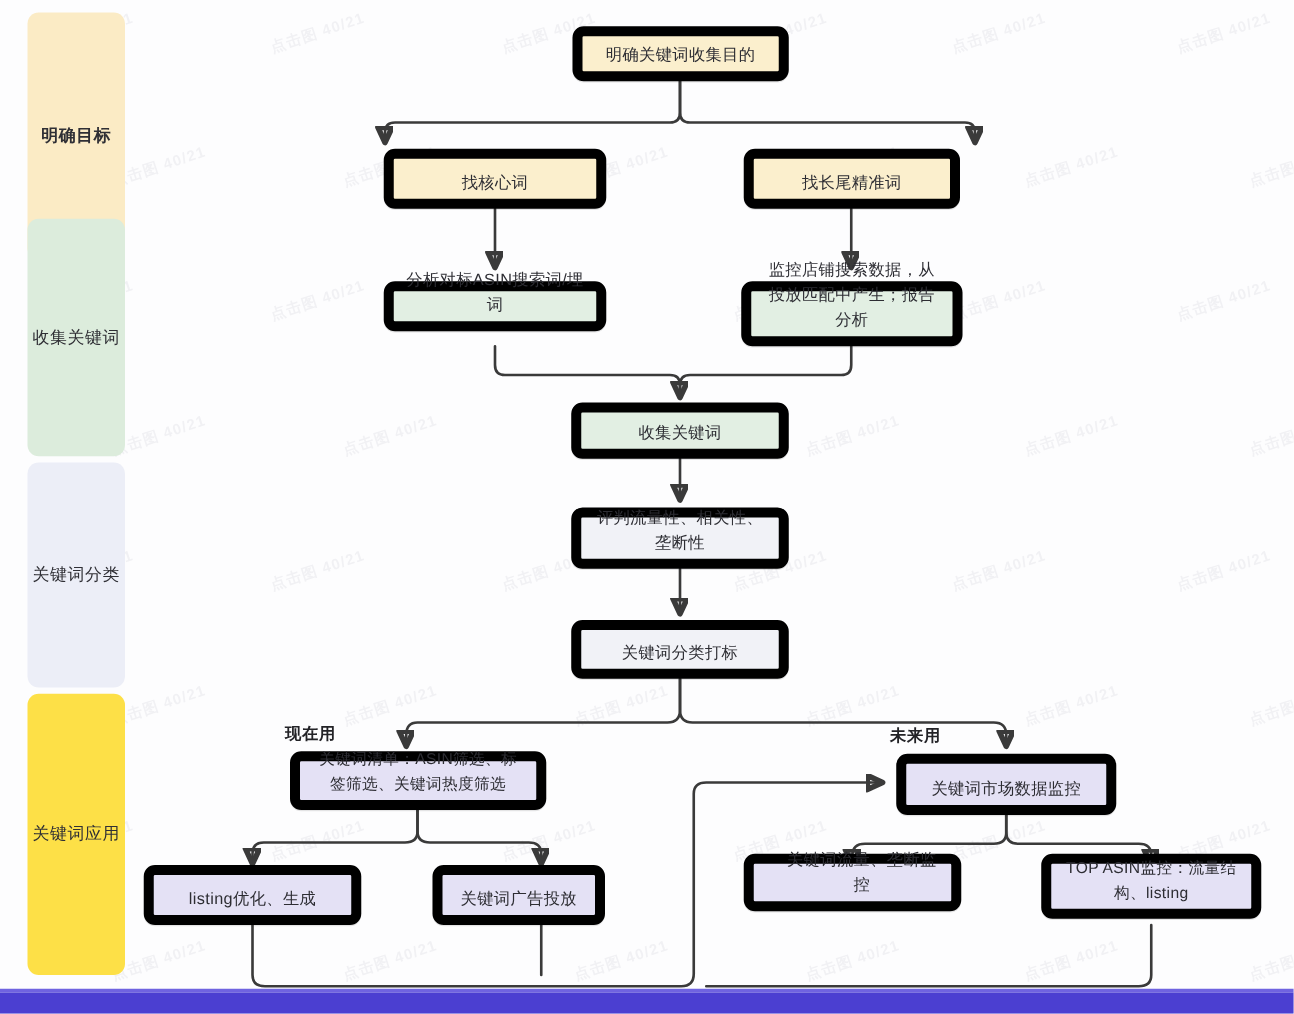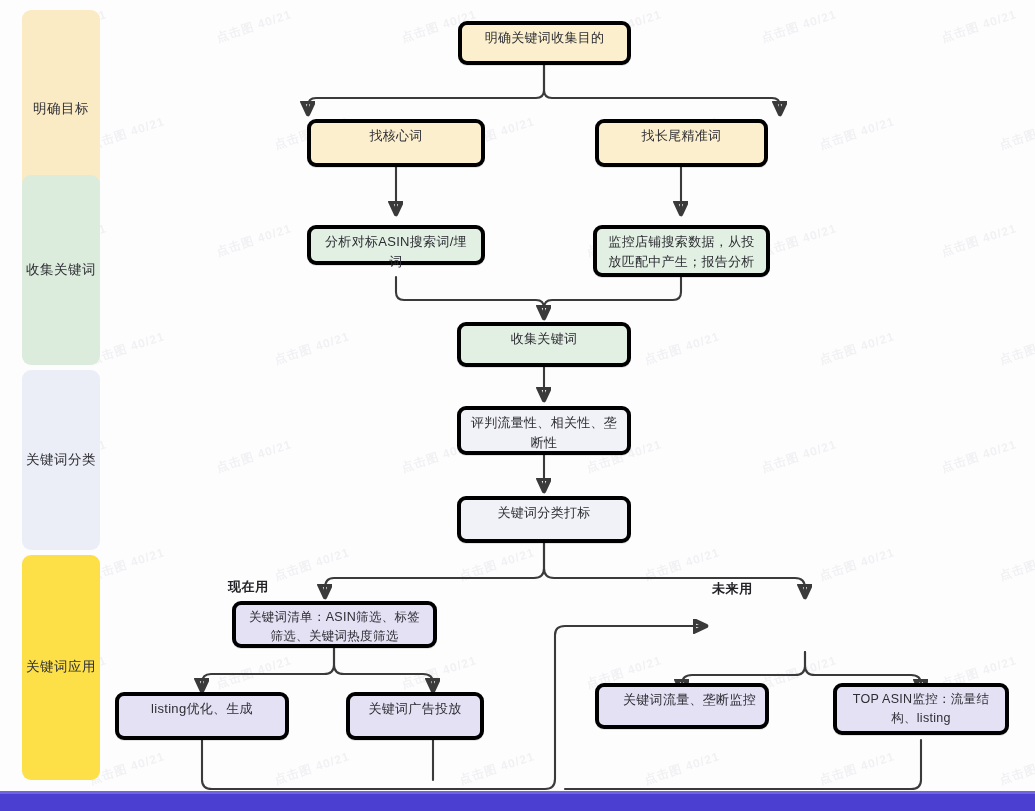--- a/index.html
+++ b/index.html
@@ -40,23 +40,23 @@
   .stage-class  { background: #eceef7; }
   .stage-apply  { background: #fde047; }
 
   
   svg.edges { position: absolute; inset: 0; width: 1035px; height: 811px; z-index: 2; }
   svg.edges path { fill: none; stroke: #3a3a3a; stroke-width: 2.1px; stroke-linecap: round; stroke-linejoin: round; }
 
   
   .node {
     position: absolute; z-index: 4;
-    border: 4px solid #000000;
+    border: 8px solid #000000;
     border-radius: 9px;
-    display: flex; align-items: flex-start; justify-content: center;
+    display: flex; align-items: flex-end; justify-content: center;
     text-align: center;
     font-size: 13px;
     color: #2d2d33;
     line-height: 1.55;
     padding: 3px 9px;
     letter-spacing: .3px;
     box-shadow: 0 1px 0 rgba(0,0,0,0.10);
   }
   .n-yellow { background: #fbefcd; }
   .n-green  { background: #e2efe3; }
@@ -167,21 +167,21 @@
     <path d="M805,652 L805,666 Q805,675 815,675 L911,675 Q921,675 921,684 L921,690" marker-end="url(#ah)"></path>
 
     <path d="M202,740 L202,780 Q202,789 212,789 L545,789 Q555,789 555,779 L555,635
              Q555,626 565,626 L704,626" marker-end="url(#ah)"></path>
     <path d="M433,740 L433,780"></path>
 
     <path d="M921,740 L921,780 Q921,789 911,789 L565,789"></path>
   </svg>
 
   <div class="rail">
-    <div class="stage stage-goal" style="top:10px; height:198px;">
+    <div class="stage stage-goal" style="top:10px; height:198px;font-weight:bold;">
       <span>明确目标</span>
     </div>
     <div class="stage stage-collect" style="top:175px; height:190px;">
       <span>收集关键词</span>
     </div>
     <div class="stage stage-class" style="top:370px; height:180px;">
       <span>关键词分类</span>
     </div>
     <div class="stage stage-apply" style="top:555px; height:225px;">
       <span>关键词应用</span>
@@ -217,20 +217,23 @@
   </div>
 
   <div class="node n-grey" style="left:457px; top:496px; width:174px; height:47px;">
     <span>关键词分类打标</span>
   </div>
 
   <div class="node n-purple" style="left:232px; top:601px; width:205px; height:47px; font-size:12.5px;">
     <span>关键词清单：ASIN筛选、标签筛选、关键词热度筛选</span>
   </div>
 
+  <div class="node n-purple" style="left:717px; top:603px; width:176px; height:49px;">
+    <span>关键词市场数据监控</span>
+  </div>
 
   <div class="node n-purple" style="left:115px; top:692px; width:174px; height:48px;">
     <span>listing优化、生成</span>
   </div>
 
   <div class="node n-purple" style="left:346px; top:692px; width:138px; height:48px;">
     <span>关键词广告投放</span>
   </div>
 
   <div class="node n-purple" style="left:595px; top:683px; width:174px; height:46px;padding-left:24px;">

